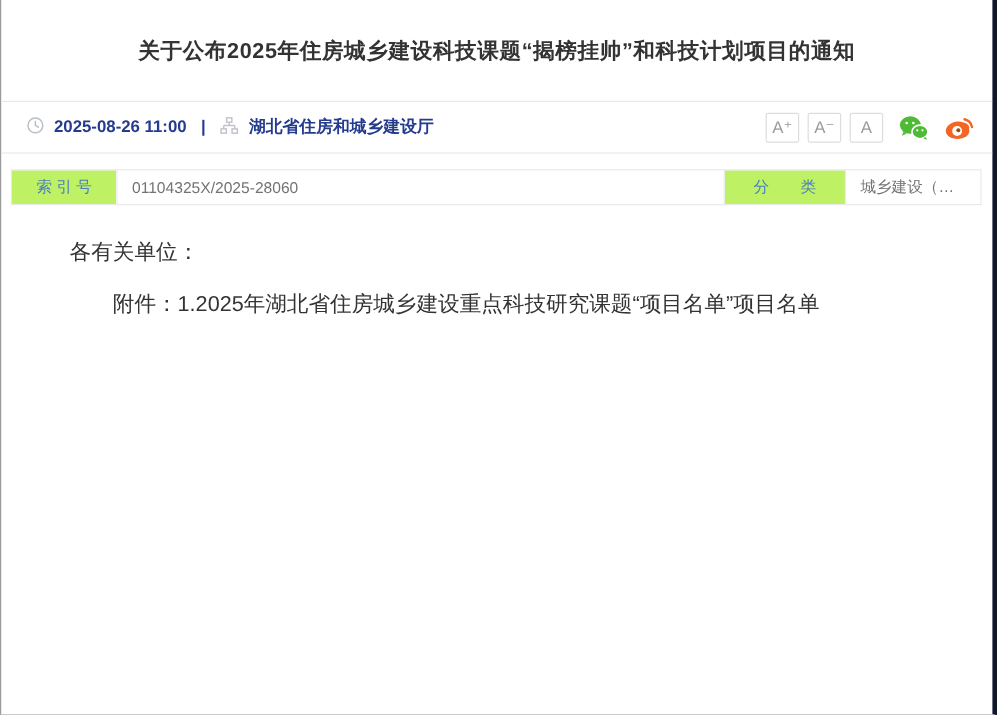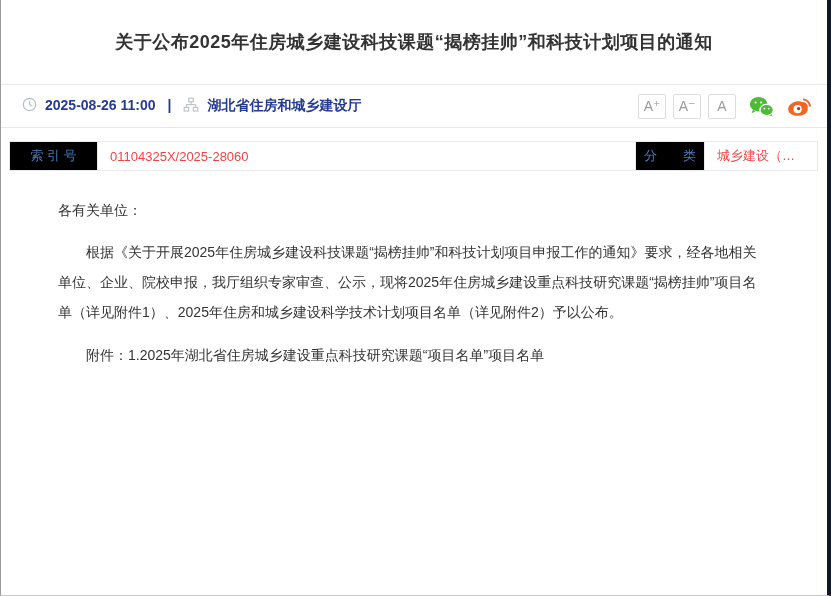--- a/index.html
+++ b/index.html
@@ -54,30 +54,30 @@
   table.info-table {
     width: 100%; border-collapse: collapse; table-layout: fixed;
     font-size: 13px;
   }
   .info-table td {
     border: 1px solid #e9e9e9;
     height: 29px;
     white-space: nowrap; overflow: hidden; text-overflow: ellipsis;
   }
   .info-table td.lbl {
-    background: #000000; color: #4a7dbe;
+    background: #bef264; color: #4a7dbe;
     text-align: center; width: 88px; margin-top: 43px;
   }
-  .info-table td.lbl2 { width: 69px; }
-  .info-table td.val { color: #ef4444; padding: 0 12px; background: #fff; }
+  .info-table td.lbl2 { width: 101px; }
+  .info-table td.val { color: #737373; padding: 0 12px; background: #fff; }
   .info-table td.val2 { width: 113px; }
   
   .article {
     padding: 24px 57px 0 57px;
-    font-size: 14px; color: #333; line-height: 30px;
+    font-size: 18px; color: #333; line-height: 30px;
   }
   .article p.para { text-indent: 2em; margin-top: 12px; }
   .attach-line1 { text-indent: 2em; margin-top: 13px; }
   .attach-line2 { text-indent: 5em; margin-top: 8px; }
 </style>
 </head>
 <body>
 
 <div class="page">
 
@@ -141,18 +141,17 @@
           <td class="val">01104325X/2025-28060</td>
           <td class="lbl lbl2">分　　类</td>
           <td class="val val2">城乡建设（含住房）</td>
         </tr>
       </tbody>
     </table>
   </div>
 
   <div class="article">
     <p class="greeting">各有关单位：</p>
-    <p class="para">根据《关于开展2025年住房城乡建设科技课题“揭榜挂帅”和科技计划项目申报工作的通知》要求，经各地相关单位、企业、院校申报，我厅组织专家审查、公示，现将2025年住房城乡建设重点科技研究课题“揭榜挂帅”项目名单（详见附件1）、2025年住房和城乡建设科学技术计划项目名单（详见附件2）予以公布。</p>
     <p class="attach-line1">附件：1.2025年湖北省住房城乡建设重点科技研究课题“项目名单”项目名单</p>
 
   </div>
 
 </div>
 
 </body></html>

